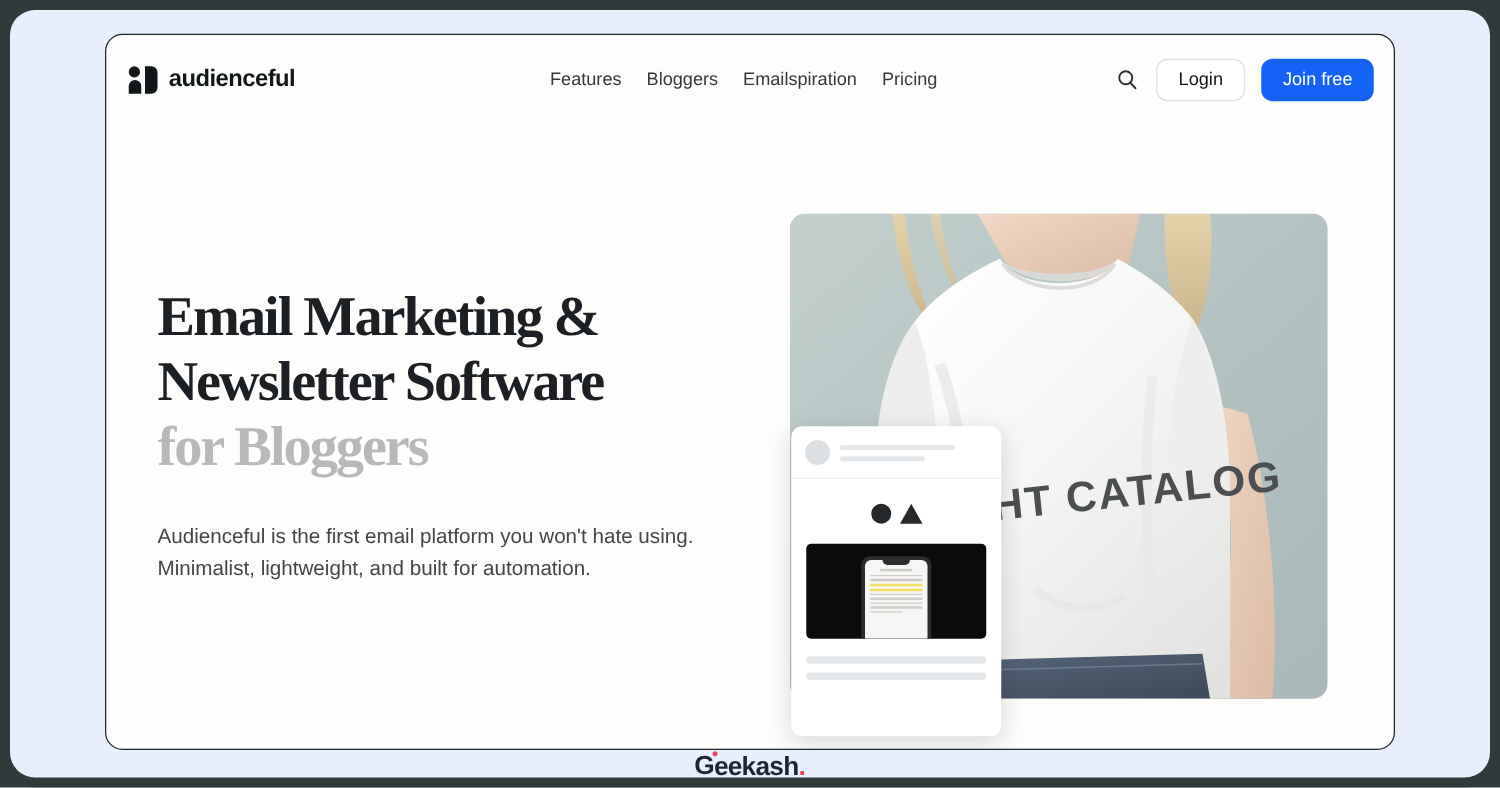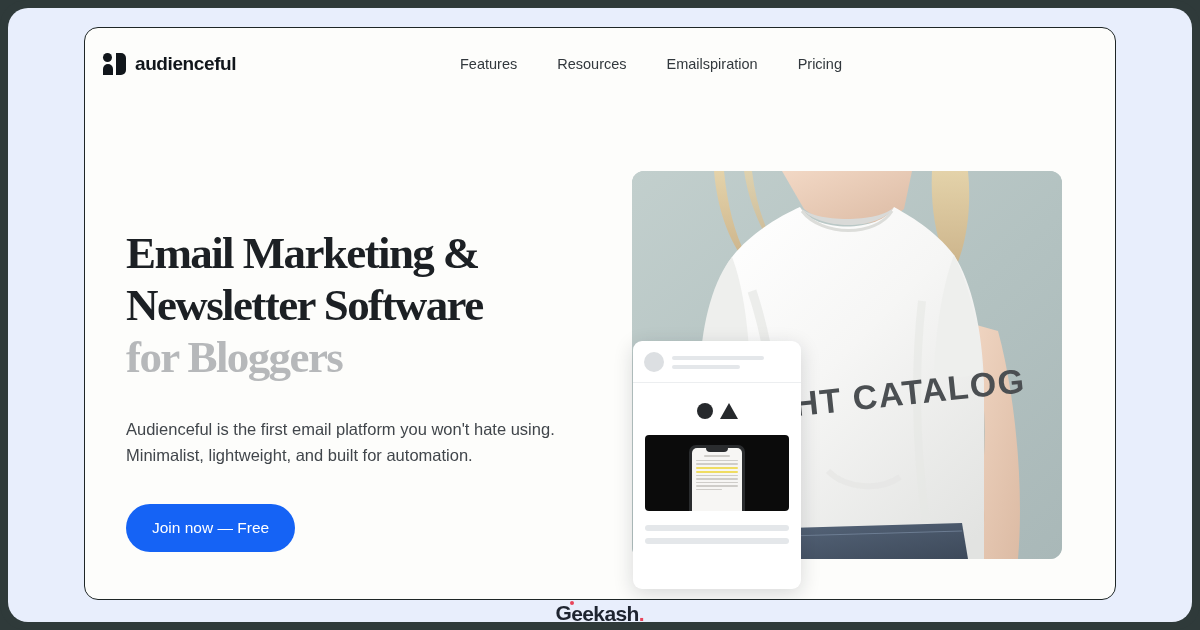--- a/index.html
+++ b/index.html
@@ -96,24 +96,24 @@
 
   .brand-name {
     font-size: 19px;
     font-weight: bold;
     color: #11161b;
     letter-spacing: -0.4px;
   }
 
   .nav {
     position: absolute;
-    left: 375px;
-    display: flex;
-    align-items: center;
-    gap: 40px;
+    left: 355px;
+    display: flex;
+    align-items: center;
+    gap: 20px;
   }
   .nav-item {
     font-size: 14.5px;
     color: #32383d;
     cursor: pointer;
     white-space: nowrap;
   }
 
   .header-right {
     position: absolute;
@@ -335,40 +335,47 @@
         <span class="brand-mark">
           <span class="bm-dot"></span>
           <span class="bm-body"></span>
           <span class="bm-tab"></span>
         </span>
         <span class="brand-name">audienceful</span>
       </div>
 
       <nav class="nav">
         <span class="nav-item">Features</span>
-        <span class="nav-item">Resources</span>
+        <span class="nav-item">Bloggers</span>
         <span class="nav-item">Emailspiration</span>
         <span class="nav-item">Pricing</span>
       </nav>
 
+      <div class="header-right">
+        <svg class="search-icon" viewBox="0 0 20 20">
+          <circle cx="8.6" cy="8.2" r="5.2" fill="none" stroke="#2b3034" stroke-width="1.5"></circle>
+          <line x1="12.3" y1="12.2" x2="16.4" y2="16.6" stroke="#2b3034" stroke-width="1.5" stroke-linecap="round"></line>
+        </svg>
+        <button class="btn-login">Login</button>
+        <button class="btn-join">Join free</button>
+      </div>
     </div>
 
     <div class="hero-left">
       <h1 class="headline">
         <span>Email Marketing &amp;</span><br>
         <span>Newsletter Software</span><br>
         <span class="muted">for Bloggers</span>
       </h1>
 
       <p class="subhead">
         <span>Audienceful is the first email platform you won't hate</span>
         <span>using. Minimalist, lightweight, and built for automation.</span>
       </p>
 
-      <button class="cta">Join now — Free</button>
     </div>
 
     <div class="hero-photo">
       <svg class="photo-svg" viewBox="0 0 430 388" preserveAspectRatio="xMidYMid slice">
         <defs>
           <linearGradient id="bgg" x1="0" y1="0" x2="1" y2="1">
             <stop offset="0%" stop-color="#c2cfcd"></stop>
             <stop offset="55%" stop-color="#b3c2c1"></stop>
             <stop offset="100%" stop-color="#a9b8b8"></stop>
           </linearGradient>

